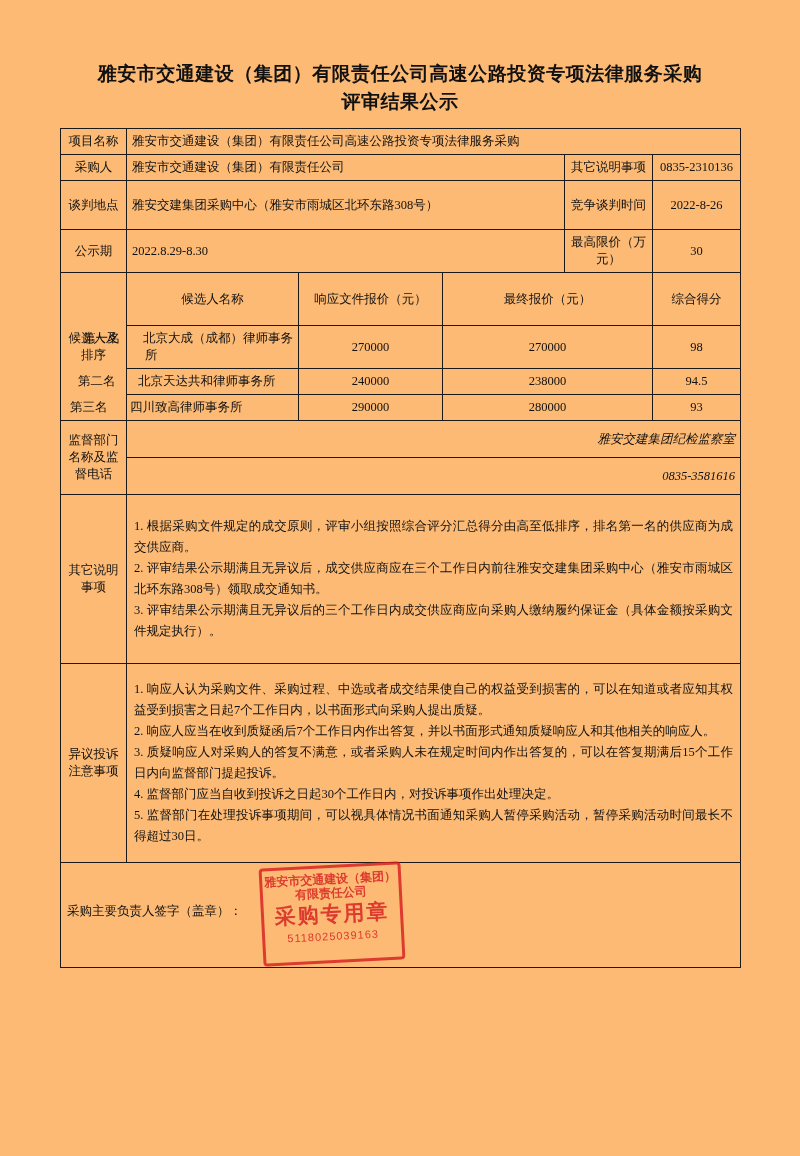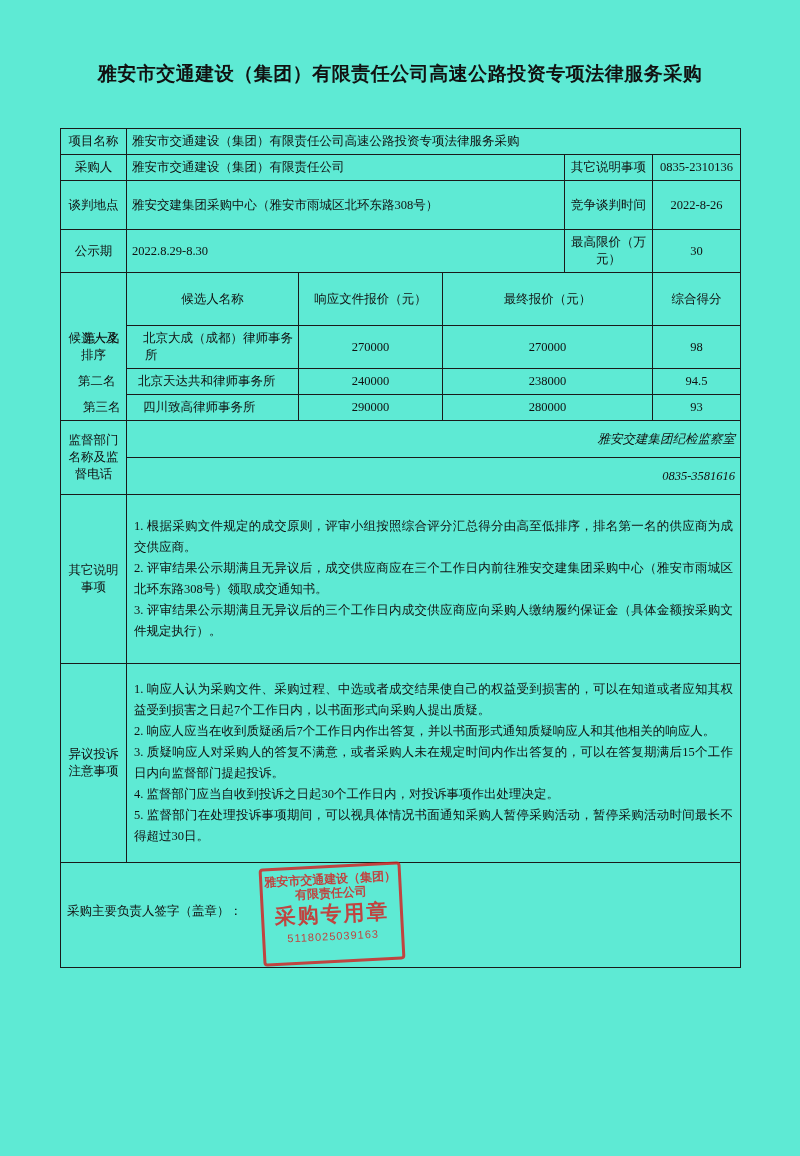--- a/index.html
+++ b/index.html
@@ -13,21 +13,21 @@
     font-family: "Liberation Serif", "DejaVu Serif", serif;
     color: #111;
     position: relative;
     overflow: hidden;
   }
   .page {
     position: absolute;
     left: 0; top: 0;
     width: 800px;
     height: 1156px;
-    background: #5eead4;
+    background: #fdba74;
   }
   .doc-title {
     position: absolute;
     left: 60px;
     top: 60px;
     width: 680px;
     text-align: center;
     font-size: 19px;
     font-weight: bold;
     line-height: 28px;
@@ -126,20 +126,21 @@
     font-style: italic;
   }
 </style>
 </head>
 <body>
 
 <div class="page">
 
   <div class="doc-title">
     <div>雅安市交通建设（集团）有限责任公司高速公路投资专项法律服务采购</div>
+    <div>评审结果公示</div>
   </div>
 
   <table class="main">
     <colgroup>
       <col style="width:66px">
       <col style="width:172px">
       <col style="width:144px">
       <col style="width:122px">
       <col style="width:88px">
       <col style="width:88px">
@@ -188,21 +189,21 @@
       </tr>
 
       <tr>
         <td class="lft" style="padding-left: 13px;"><span style="display: inline-block; width: 60px; margin-left: -66px; padding-left: 4px; text-align: left;">第二名</span><span>北京天达共和律师事务所</span></td>
         <td class="ctr">240000</td>
         <td class="ctr" colspan="2">238000</td>
         <td class="ctr">94.5</td>
       </tr>
 
       <tr>
-        <td class="lft" style="padding-left: 18px;"><span style="display: inline-block; width: 60px; margin-left: -66px; padding-left: 4px; text-align: left;">第三名</span><span>四川致高律师事务所</span></td>
+        <td class="lft" style="padding-left: 5px;"><span style="display: inline-block; width: 60px; margin-left: -66px; padding-left: 4px; text-align: left;">第三名</span><span>四川致高律师事务所</span></td>
         <td class="ctr">290000</td>
         <td class="ctr" colspan="2">280000</td>
         <td class="ctr">93</td>
       </tr>
 
       <tr>
         <td class="lbl" rowspan="2">监督部门名称及监督电话</td>
         <td class="monitor-center" colspan="5" style="height:28px">雅安交建集团纪检监察室</td>
       </tr>
       <tr>

